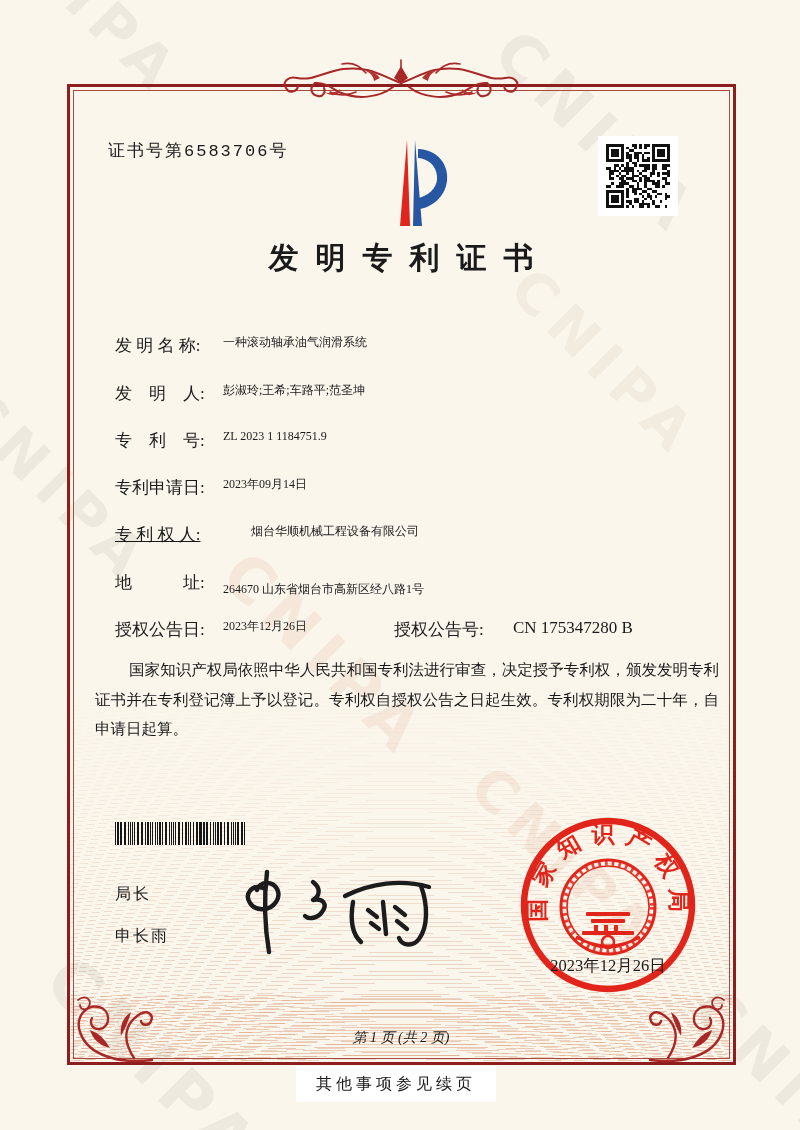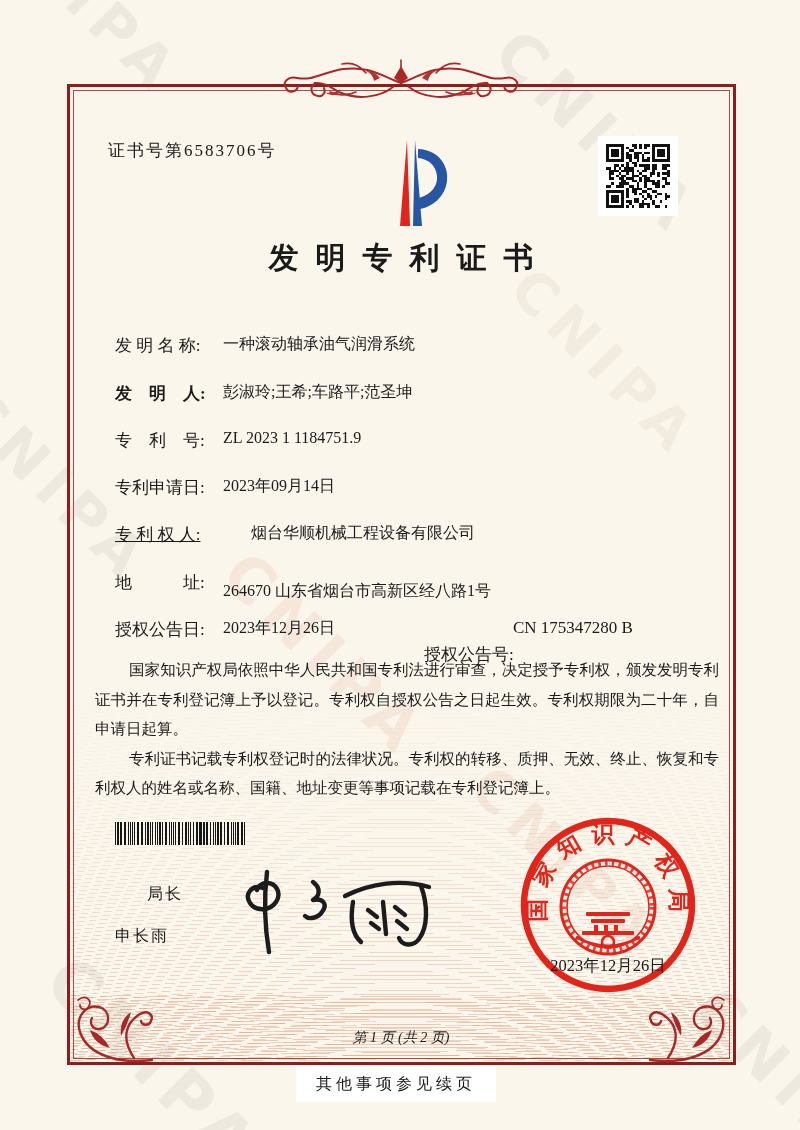--- a/index.html
+++ b/index.html
@@ -23,41 +23,41 @@
   .waves{position:absolute;left:71px;top:660px;width:661px;height:401px;
          background:repeating-radial-gradient(1400px 760px at 330px 1300px,
             rgba(198,128,94,0.28) 0 1.2px, rgba(0,0,0,0) 1.2px 7px);
          -webkit-mask-image:linear-gradient(to bottom,transparent,rgba(0,0,0,.25) 30%,#000 75%);
          mask-image:linear-gradient(to bottom,transparent,rgba(0,0,0,.25) 30%,#000 75%);}
   .waves2{position:absolute;left:71px;top:995px;width:661px;height:66px;
          background:repeating-radial-gradient(1500px 700px at 330px 1150px,
             rgba(212,140,104,0.42) 0 1.4px, rgba(0,0,0,0) 1.4px 6px);}
 
   
-  .cert-no{position:absolute;left:108px;top:139px;font-size:17px;letter-spacing:2px;}
+  .cert-no{position:absolute;left:108px;top:139px;font-size:17px;letter-spacing:2px;font-family:Liberation Mono, monospace;}
   .qr-box{position:absolute;left:598px;top:136px;width:80px;height:80px;background:#fff;}
   .logo{position:absolute;left:341px;top:134px;}
   .title{position:absolute;left:101px;top:238px;width:600px;text-align:center;
          font-size:30px;font-weight:bold;letter-spacing:17px;padding-left:17px;box-sizing:border-box;}
 
   
   .field-label{position:absolute;left:115px;font-size:17px;white-space:pre;}
-  .field-value{position:absolute;left:223px;font-size:16px;white-space:pre;}
-  .gp-label{position:absolute;left:424px;font-size:17px;margin-top:25px;}
+  .field-value{position:absolute;left:223px;font-size:12px;white-space:pre;}
+  .gp-label{position:absolute;left:394px;font-size:17px;}
   .gp-value{position:absolute;left:513px;font-size:17px;}
 
   
   .body-text{position:absolute;left:95px;top:655px;width:624px;font-size:15.5px;
              line-height:29.5px;text-align:justify;}
   .body-text p{margin:0;text-indent:2.2em;}
 
   
   .role,.dname{position:absolute;left:115px;font-family:"Liberation Sans","DejaVu Sans",sans-serif;
                font-size:16px;letter-spacing:2px;}
-  .role{top:884px;margin-left:32px;}
+  .role{top:884px;}
   .dname{top:926px;}
 
   
   .page-no{position:absolute;left:101px;top:1029px;width:600px;text-align:center;font-size:14px;font-style:italic;}
   .note-box{position:absolute;left:296px;top:1066px;width:200px;height:36px;background:#ffffff;
             display:flex;align-items:center;justify-content:center;}
   .note-box span{font-size:16px;letter-spacing:4px;}
 
   svg{display:block;}
 </style>
@@ -356,21 +356,21 @@
     <path d="M74,6 L72,92 L81,92 Z"></path>
     <path d="M77,15 C98,16 108,32 106,47 C104,64 90,73 79,75 L78,64 C91,60 97,51 96,42 C95,31 87,25 77,24 Z"></path>
   </g>
 </svg>
 
 <div class="title">发明专利证书</div>
 
 <div class="field-label" style="top:334px;text-align:center;">发 明 名 称:</div>
 <div class="field-value" style="top:334px;">一种滚动轴承油气润滑系统</div>
 
-<div class="field-label" style="top:382px;font-weight:bold;">发　明　人:</div>
+<div class="field-label" style="top:382px;">发　明　人:</div>
 <div class="field-value" style="top:382px;">彭淑玲;王希;车路平;范圣坤</div>
 
 <div class="field-label" style="top:429px;">专　利　号:</div>
 <div class="field-value" style="top:429px;">ZL 2023 1 1184751.9</div>
 
 <div class="field-label" style="top:476px;">专利申请日:</div>
 <div class="field-value" style="top:476px;">2023年09月14日</div>
 
 <div class="field-label" style="top:523px;text-decoration:underline;">专 利 权 人:</div>
 <div class="field-value" style="top:523px;margin-left:28px;">烟台华顺机械工程设备有限公司</div>
@@ -379,21 +379,20 @@
 <div class="field-value" style="top:581px;text-align:center;">264670 山东省烟台市高新区经八路1号</div>
 
 <div class="field-label" style="top:618px;">授权公告日:</div>
 <div class="field-value" style="top:618px;">2023年12月26日</div>
 
 <div class="gp-label" style="top:618px;">授权公告号:</div>
 <div class="gp-value" style="top:618px;">CN 175347280 B</div>
 
 <div class="body-text">
   <p>国家知识产权局依照中华人民共和国专利法进行审查，决定授予专利权，颁发发明专利证书并在专利登记簿上予以登记。专利权自授权公告之日起生效。专利权期限为二十年，自申请日起算。</p>
-  <p>专利证书记载专利权登记时的法律状况。专利权的转移、质押、无效、终止、恢复和专利权人的姓名或名称、国籍、地址变更等事项记载在专利登记簿上。</p>
 </div>
 
 <svg class="abs" id="barcode" style="left:115px;top:822px;" width="238" height="23" viewBox="0 0 238 23" shape-rendering="crispEdges">
     <rect x="0" y="0" width="1" height="23" fill="#161616"></rect>
     <rect x="2" y="0" width="2" height="23" fill="#161616"></rect>
     <rect x="5" y="0" width="2" height="23" fill="#161616"></rect>
     <rect x="9" y="0" width="2" height="23" fill="#161616"></rect>
     <rect x="13" y="0" width="1" height="23" fill="#161616"></rect>
     <rect x="15" y="0" width="1" height="23" fill="#161616"></rect>
     <rect x="17" y="0" width="1" height="23" fill="#161616"></rect>

